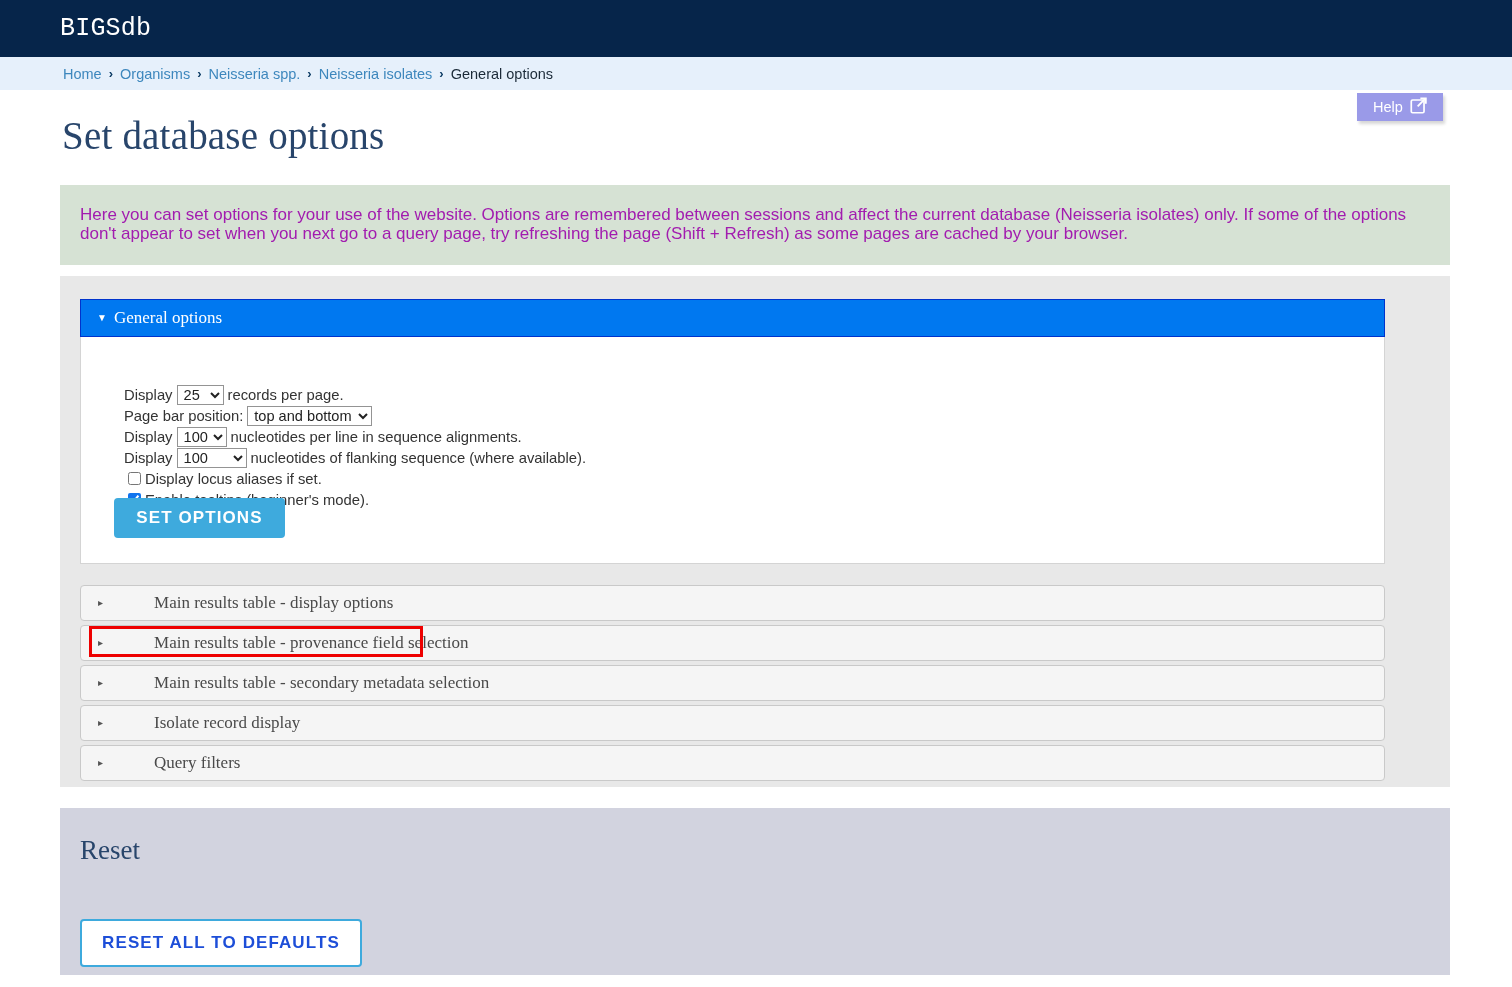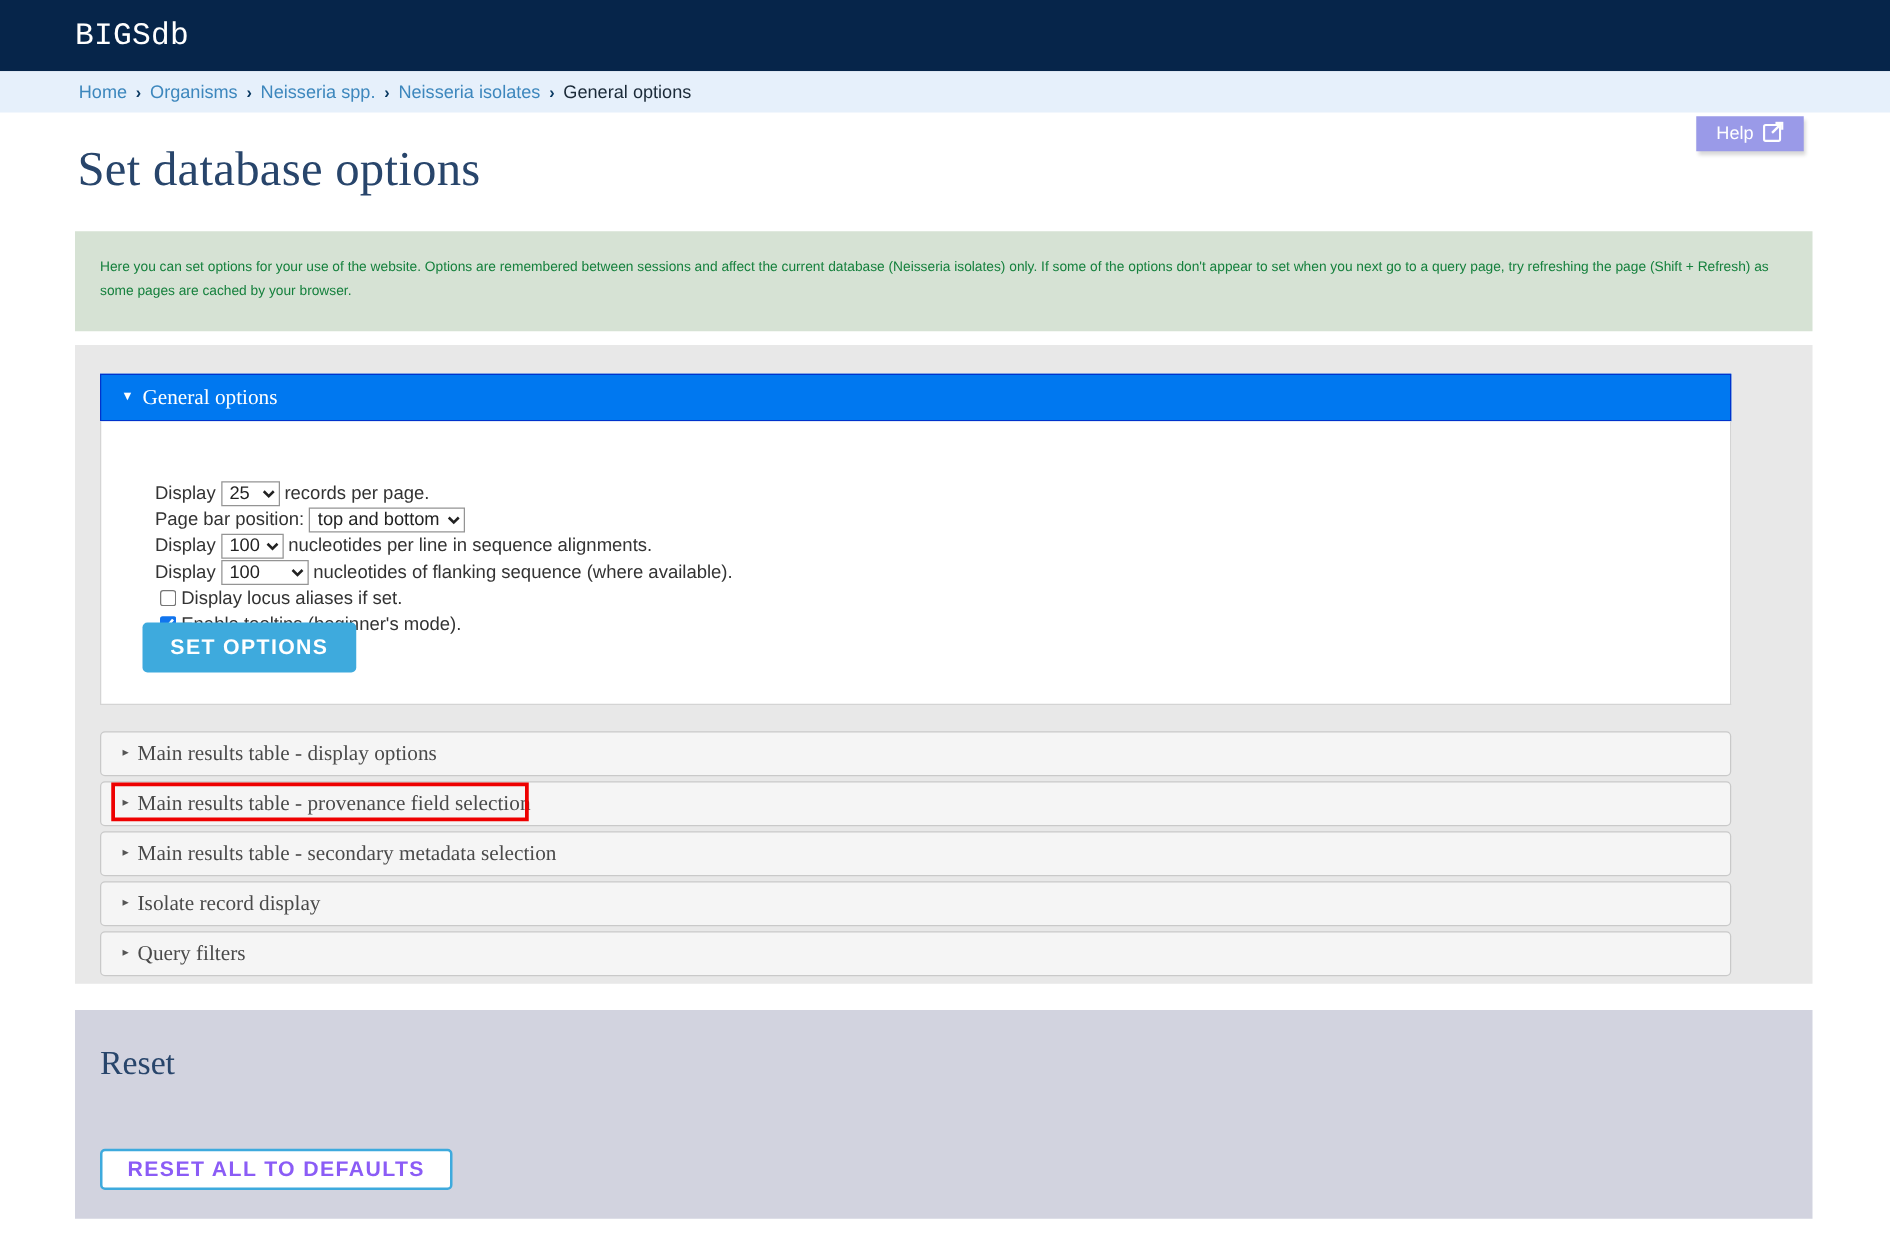--- a/index.html
+++ b/index.html
@@ -83,22 +83,22 @@
   
   .infobox {
     position: absolute;
     top: 185px; left: 60px;
     width: 1390px; height: 80px;
     background: #d6e2d4;
     padding: 20px 24px 0 20px;
   }
   .infobox p {
     margin: 0;
-    font-size: 11px;
-    color: #15803d;
+    font-size: 17px;
+    color: #a21caf;
     line-height: 19px;
   }
 
   
   .optpanel {
     position: absolute;
     top: 276px; left: 60px;
     width: 1390px; height: 511px;
     background: #e8e8e8;
   }
@@ -207,20 +207,21 @@
   .acc-closed .tri {
     color: #555;
     font-size: 10px;
     margin-right: 7px;
     line-height: 1;
   }
   .acc-closed .lbl {
     font-family: "Liberation Serif", serif;
     font-size: 17px;
     color: #4a4a4a;
+    margin-left: 44px;
   }
 
   .redbox {
     position: absolute;
     left: 89px; top: 626px;
     width: 334px; height: 31px;
     border: 3px solid #ee0000;
     pointer-events: none;
   }
 
@@ -243,23 +244,23 @@
   .reset-desc {
     position: absolute;
     top: 75px; left: 20px;
     margin: 0;
     font-size: 14.6px;
     color: #1c1c1c;
   }
   .reset-btn {
     position: absolute;
     top: 111px; left: 20px;
-    width: 282px; height: 33px;
+    width: 282px; height: 48px;
     background: #ffffff;
-    color: #8b5cf6;
+    color: #1d4ed8;
     border: 2px solid #3eaadd;
     border-radius: 4px;
     font-family: "Liberation Sans", sans-serif;
     font-size: 17px;
     font-weight: bold;
     letter-spacing: 1.1px;
     cursor: pointer;
   }
 </style>
 </head>

